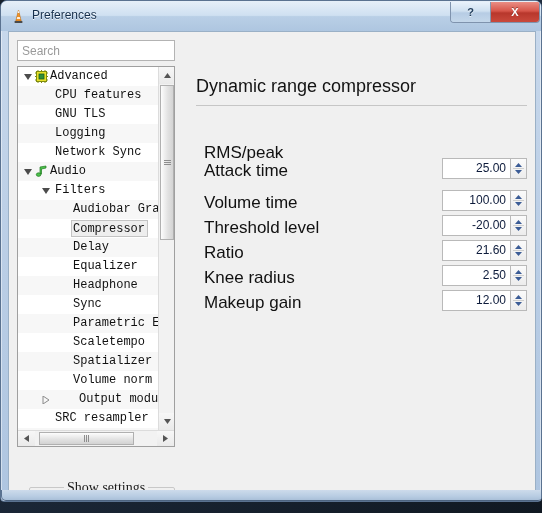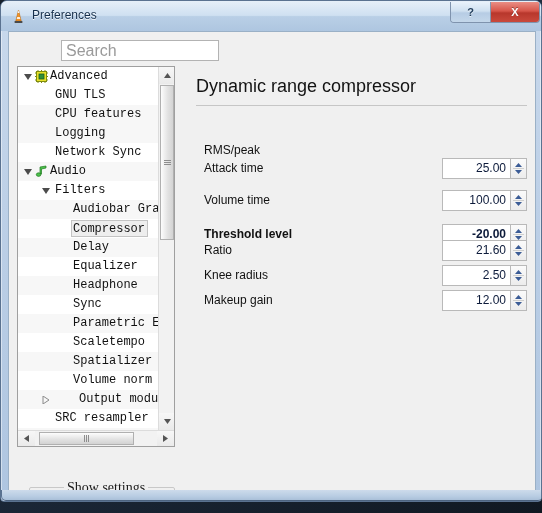--- a/index.html
+++ b/index.html
@@ -81,23 +81,22 @@
   }
 
   
   #search-box {
     position: absolute; left: 8px; top: 8px;
     width: 158px; height: 21px;
     background: #ffffff;
     border: 1px solid #b3b3b3;
     padding: 0 4px;
     font-family: "Liberation Sans", sans-serif;
-    font-size: 16px;
+    font-size: 12px;
     color: #000000;
-    margin-left: 44px;
   }
   #search-box::placeholder { color: #9a9a9a; }
 
   #tree-frame {
     position: absolute; left: 8px; top: 34px;
     width: 158px; height: 381px;
     background: #ffffff;
     border: 1px solid #9f9f9f;
     overflow: hidden;
   }
@@ -213,21 +212,21 @@
     background: #c6c6c6;
   }
 
   .form-row {
     position: absolute;
     left: 187px;
     width: 331px; height: 22px;
   }
   .form-row .f-label {
     position: absolute; left: 8px; top: 3px;
-    font-size: 12px;
+    font-size: 17px;
     color: #111111;
     white-space: nowrap;
   }
   .spin {
     position: absolute; right: 0; top: 0;
     width: 85px; height: 21px;
     display: flex;
   }
   .spin-field {
     flex: 1;
@@ -337,29 +336,29 @@
                 <rect x="0" y="6" width="1.6" height="1" fill="#7f8c10"></rect>
                 <rect x="11.4" y="6" width="1.6" height="1" fill="#7f8c10"></rect>
                 <rect x="9.5" y="0" width="1" height="1.6" fill="#7f8c10"></rect>
                 <rect x="9.5" y="11.4" width="1" height="1.6" fill="#7f8c10"></rect>
                 <rect x="0" y="9.5" width="1.6" height="1" fill="#7f8c10"></rect>
                 <rect x="11.4" y="9.5" width="1.6" height="1" fill="#7f8c10"></rect>
               </svg>
             </span>
             <span class="lbl" style="left: 32px;">Advanced</span>
           </div>
-          <div class="tree-row">
+          <div class="tree-row alt">
             <span class="twisty" style="left: 22px;"></span>
             <span class="node-icon" style="left: 34px;"></span>
+            <span class="lbl" style="left: 37px;">CPU features</span>
+          </div>
+          <div class="tree-row">
+            <span class="twisty" style="left: 22px;"></span>
+            <span class="node-icon" style="left: 34px;"></span>
             <span class="lbl" style="left: 37px;">GNU TLS</span>
-          </div>
-          <div class="tree-row alt">
-            <span class="twisty" style="left: 22px;"></span>
-            <span class="node-icon" style="left: 34px;"></span>
-            <span class="lbl" style="left: 37px;">CPU features</span>
           </div>
           <div class="tree-row alt">
             <span class="twisty" style="left: 22px;"></span>
             <span class="node-icon" style="left: 34px;"></span>
             <span class="lbl" style="left: 37px;">Logging</span>
           </div>
           <div class="tree-row">
             <span class="twisty" style="left: 22px;"></span>
             <span class="node-icon" style="left: 34px;"></span>
             <span class="lbl" style="left: 37px;">Network Sync</span>
@@ -534,21 +533,21 @@
               <svg class="tri" viewBox="0 0 7 4" width="7" height="4">
                 <polygon points="3.5,0 7,4 0,4" fill="#3b5c96"></polygon>
               </svg>
               <div class="sep"></div>
               <svg class="tri" viewBox="0 0 7 4" width="7" height="4">
                 <polygon points="0,0 7,0 3.5,4" fill="#3b5c96"></polygon>
               </svg>
             </div>
           </div>
         </div>
-        <div class="form-row" style="top: 192px; font-weight: bold;">
+        <div class="form-row" style="top: 183px;">
           <div class="f-label">Threshold level</div>
           <div class="spin">
             <div class="spin-field">-20.00</div>
             <div class="spin-btns">
               <svg class="tri" viewBox="0 0 7 4" width="7" height="4">
                 <polygon points="3.5,0 7,4 0,4" fill="#3b5c96"></polygon>
               </svg>
               <div class="sep"></div>
               <svg class="tri" viewBox="0 0 7 4" width="7" height="4">
                 <polygon points="0,0 7,0 3.5,4" fill="#3b5c96"></polygon>

